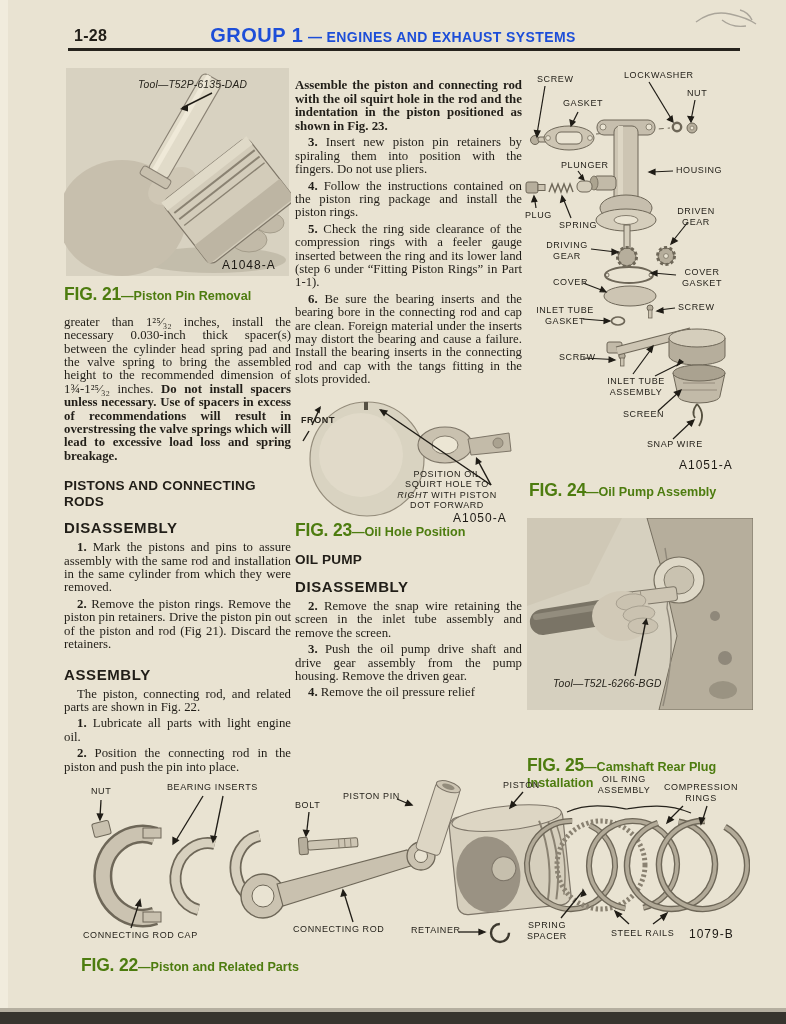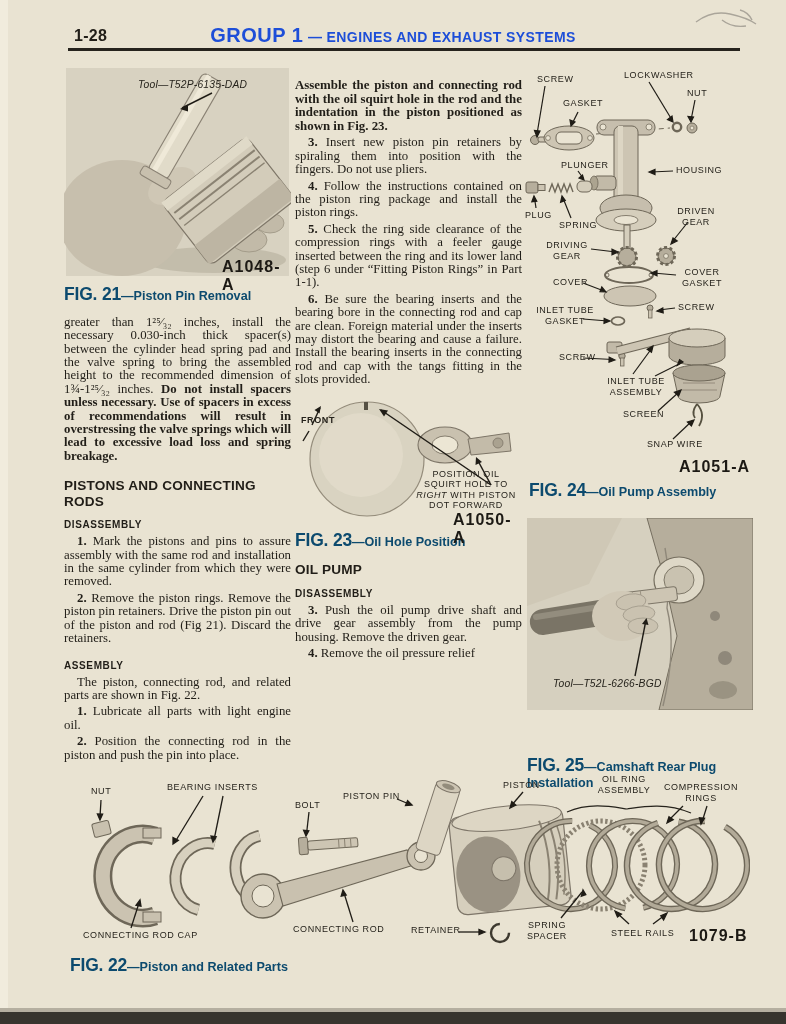--- a/index.html
+++ b/index.html
@@ -26,42 +26,42 @@
 
   .jtext{text-align:justify;}
   .body{font-size:12.8px;line-height:13.4px;margin:0;}
   .indent{text-indent:13px;}
   .step{font-size:12.8px;line-height:13.4px;text-align:justify;text-indent:13px;margin:0 0 3px 0;}
   .step .n{font-weight:700;}
   .lead{font-weight:700;font-size:12.9px;line-height:13.6px;margin:11px 0 3px 0;}
 
   .h1s{font-family:"Liberation Sans","DejaVu Sans",sans-serif;font-weight:700;font-size:13.6px;
        line-height:15.5px;letter-spacing:.2px;margin:15px 0 7px 0;}
-  .h2s{font-family:"Liberation Sans","DejaVu Sans",sans-serif;font-weight:700;font-size:10px;
+  .h2s{font-family:"Liberation Sans","DejaVu Sans",sans-serif;font-weight:700;font-size:15px;
        letter-spacing:.6px;margin:10px 0 5px 0;}
 
   .figblock{margin:0;padding:0;}
   .photo{position:relative;}
-  .figcap{font-family:"Liberation Sans","DejaVu Sans",sans-serif;font-weight:700;color:#0c4a6e;
+  .figcap{font-family:"Liberation Sans","DejaVu Sans",sans-serif;font-weight:700;color:#4d7c0f;
           letter-spacing:-.2px;margin-top:5px;line-height:1.05;}
   .figcap .big{font-size:17.5px;}
   .figcap .rest{font-size:12.6px;letter-spacing:0;}
   .figcap .line2{font-size:12.6px;letter-spacing:0;margin-top:2px;}
 
   .dlabel{position:absolute;font-family:"Liberation Sans","DejaVu Sans",sans-serif;font-size:9px;
           line-height:10.5px;letter-spacing:.6px;color:#26231c;white-space:nowrap;}
   .dlabel.wrap{white-space:normal;text-align:center;}
-  .pcode{position:absolute;font-family:"Liberation Sans","DejaVu Sans",sans-serif;font-weight:700;
-         font-size:16px;letter-spacing:1px;color:#1c1914;}
+  .pcode{position:absolute;font-family:"Liberation Sans","DejaVu Sans",sans-serif;font-weight:400;
+         font-size:12px;letter-spacing:1px;color:#1c1914;}
   .toollbl{position:absolute;font-family:"Liberation Sans","DejaVu Sans",sans-serif;font-style:italic;
            font-size:10.3px;letter-spacing:.2px;color:#26231c;white-space:nowrap;}
 
   #fig22wrap{position:absolute;left:55px;top:772px;width:695px;}
   #fig22art{position:relative;width:695px;height:182px;}
-  #fig22cap{margin-left:15px;margin-top:2px;}
+  #fig22cap{margin-left:26px;margin-top:2px;}
 
   .squiggle{position:absolute;left:690px;top:4px;}
   svg{display:block;}
 </style>
 </head>
 <body>
 
 <div class="page">
 
   <div class="edge-light"></div>
@@ -152,35 +152,36 @@
           <line x1="196" y1="90" x2="86" y2="15" stroke="#1f1c16" stroke-width="1.5"></line>
           <polygon points="84,14 93,15.5 89,21.5" fill="#1f1c16"></polygon>
           <line x1="196" y1="90" x2="182" y2="64" stroke="#1f1c16" stroke-width="1.5"></line>
           <polygon points="181,62 180.5,70 187,67" fill="#1f1c16"></polygon>
 
           <line x1="17" y1="30" x2="25" y2="13" stroke="#1f1c16" stroke-width="1.4"></line>
           <polygon points="26,11 19.5,15 24.5,18.5" fill="#1f1c16"></polygon>
           <line x1="8" y1="46" x2="14" y2="36" stroke="#1f1c16" stroke-width="1.4"></line>
         </svg>
         <div class="dlabel" style="left:6px;top:20px;font-weight:700;">FRONT</div>
-        <div class="dlabel wrap" style="left:119px;top:74px;width:104px;">
+        <div class="dlabel wrap" style="left:100px;top:74px;width:104px;">
           <div>POSITION OIL</div>
           <div>SQUIRT HOLE TO</div>
           <div><i>RIGHT</i><span> WITH PISTON</span></div>
           <div>DOT FORWARD</div>
         </div>
         <div class="pcode" style="left:158px;top:116px;">A1050-A</div>
       </div>
-      <figcaption class="figcap" style="margin-top:10px;">
+      <figcaption class="figcap" style="margin-top:0;">
         <span class="big">FIG. 23</span><span class="rest">—Oil Hole Position</span>
       </figcaption>
     </figure>
 
     <h2 class="h1s" style="margin-top:13px;">OIL PUMP</h2>
     <h3 class="h2s">DISASSEMBLY</h3>
+    <p class="step"><span class="n">2.</span> <span>Remove the snap wire retaining the screen in the inlet tube assembly and remove the screen.</span></p>
     <p class="step"><span class="n">3.</span> <span>Push the oil pump drive shaft and drive gear assembly from the pump housing. Remove the driven gear.</span></p>
     <p class="step"><span class="n">4.</span> <span>Remove the oil pressure relief</span></p>
   </div>
 
   <div class="col" id="colR">
     <figure class="figblock">
       <div class="photo" style="height:405px;">
         <svg width="236" height="405" viewBox="0 0 236 405">
 
           <g>

